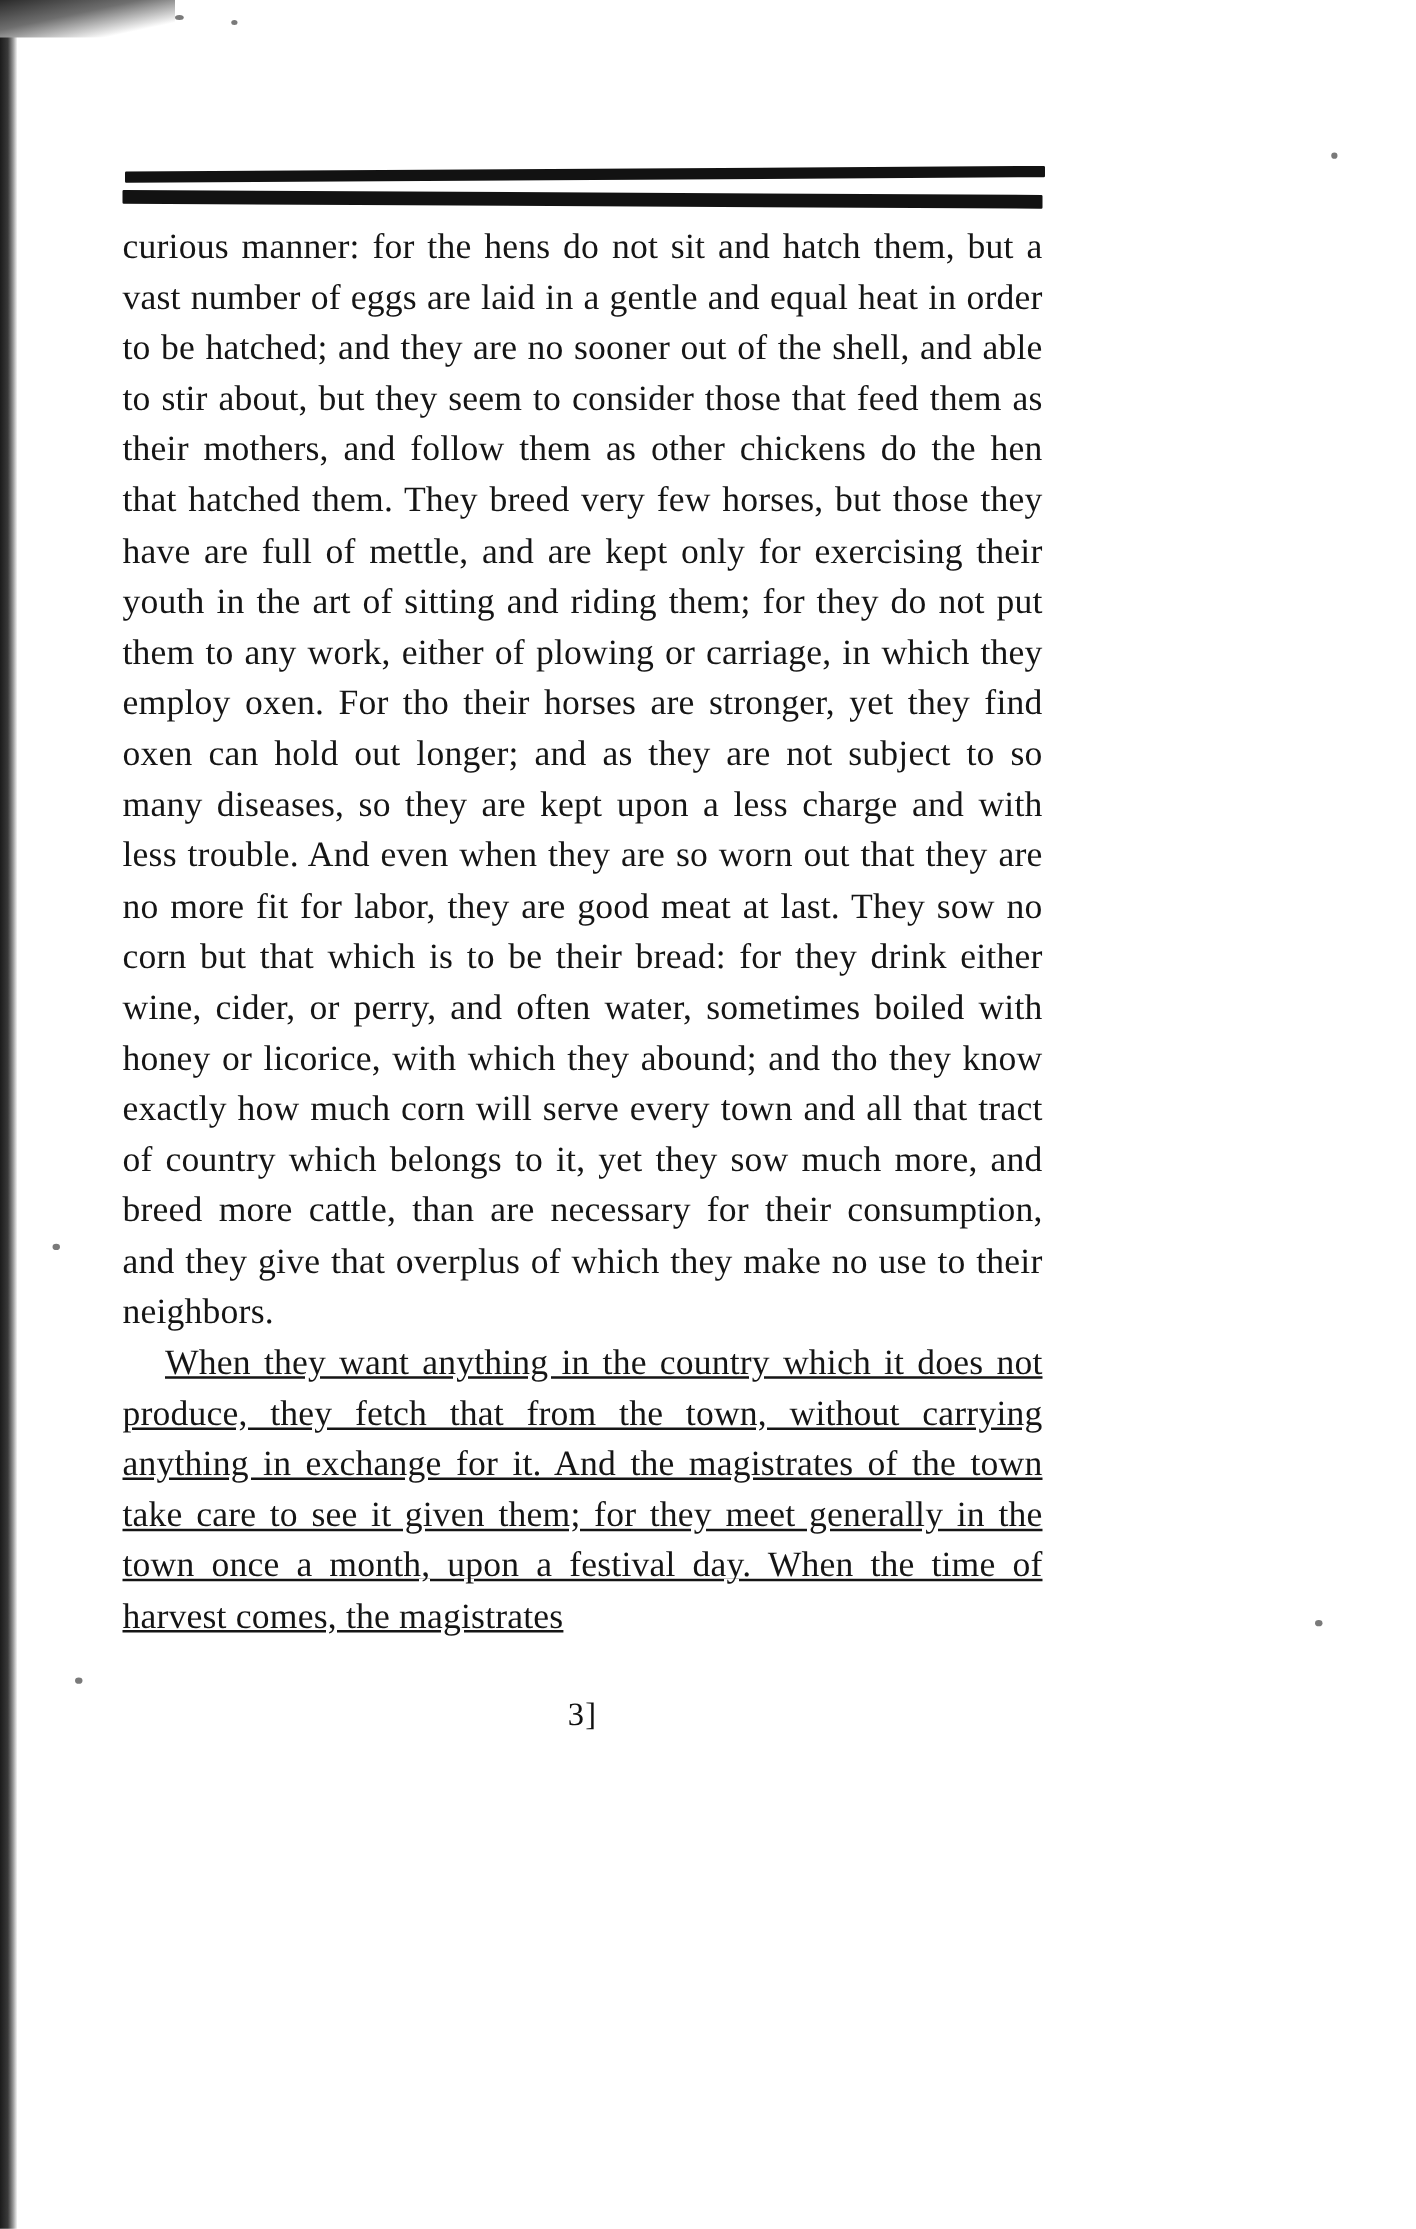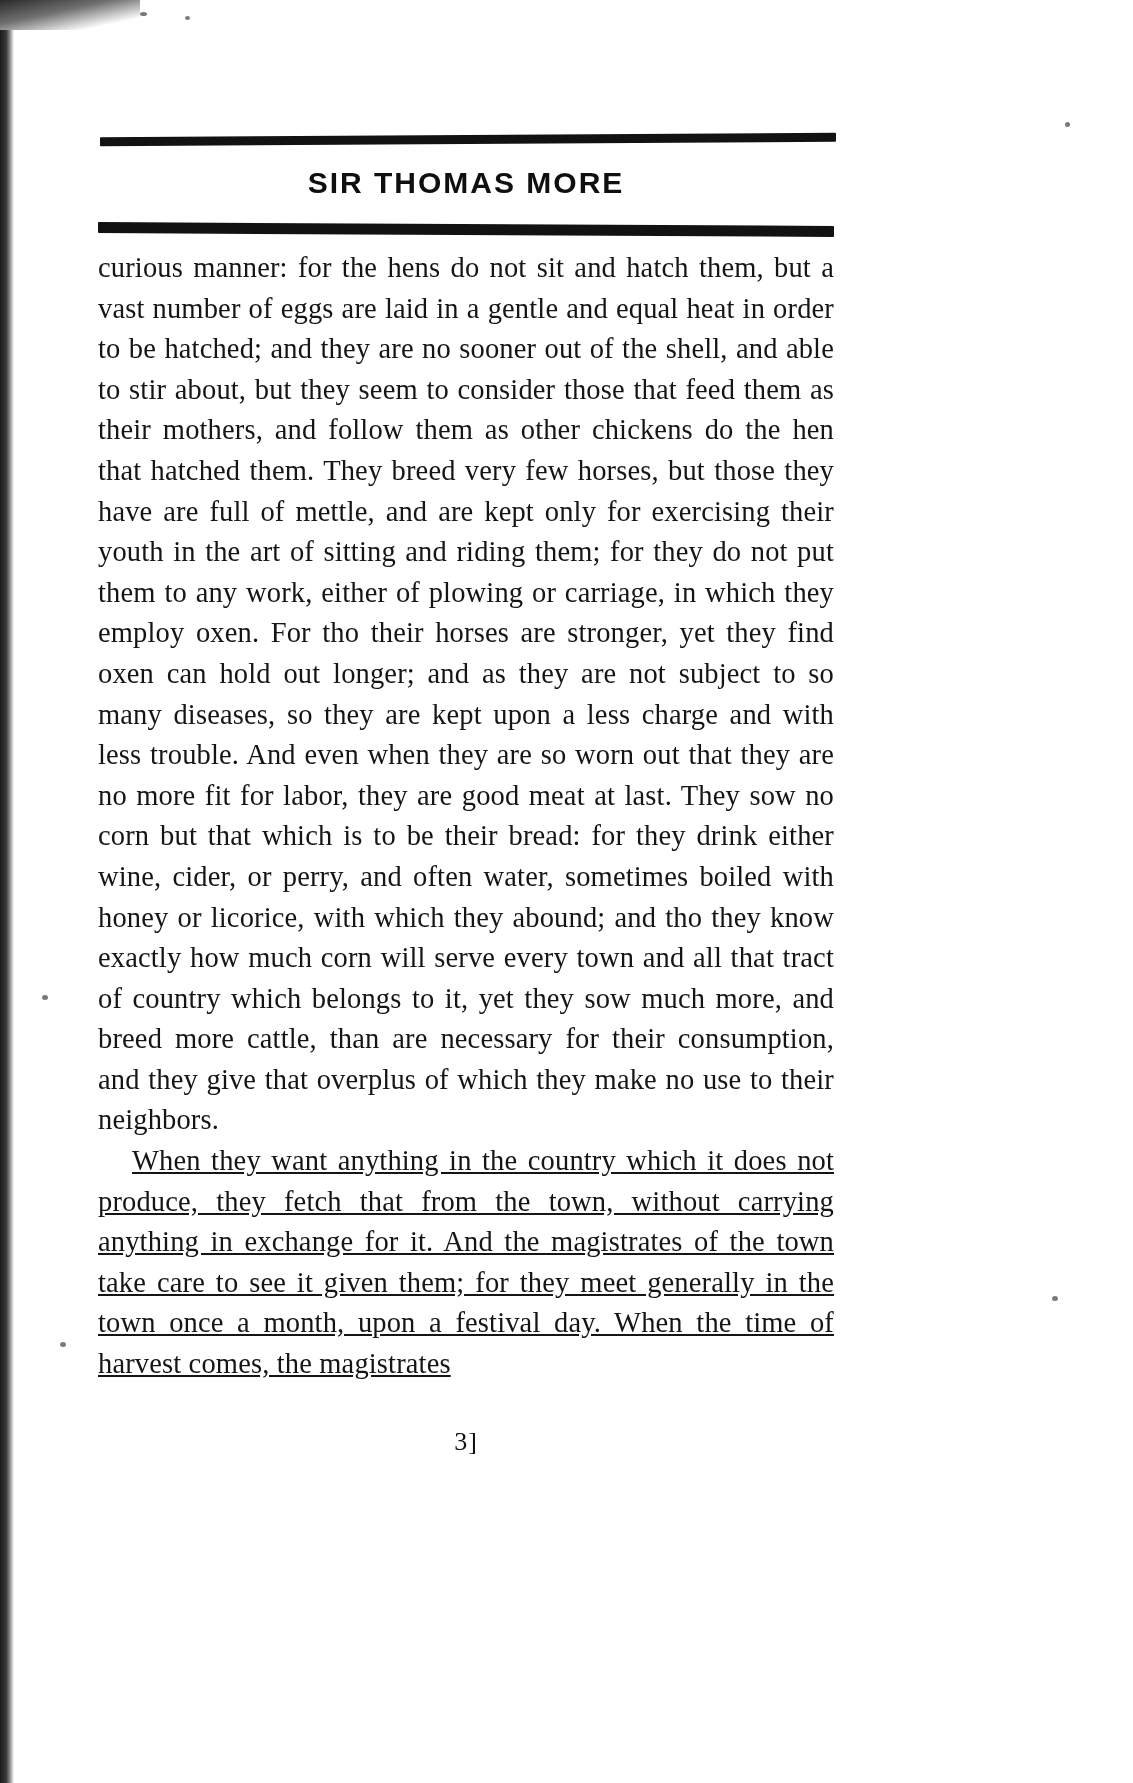--- a/index.html
+++ b/index.html
@@ -118,21 +118,20 @@
 <div class="speck" style="left:185px;top:16px;width:5px;height:4px;"></div>
 <div class="speck" style="left:1065px;top:122px;width:5px;height:5px;"></div>
 <div class="speck" style="left:42px;top:995px;width:6px;height:5px;"></div>
 <div class="speck" style="left:60px;top:1342px;width:6px;height:5px;"></div>
 <div class="speck" style="left:1052px;top:1296px;width:6px;height:5px;"></div>
 
 <div class="page">
 
   <div class="rule rule-top"></div>
 
-  <div class="running-head">SIR THOMAS MORE</div>
 
   <div class="rule rule-bottom"></div>
 
   <div class="body-text">
     <p>curious manner: for the hens do not sit and hatch them, but a vast number of eggs are laid in a gentle and equal heat in order to be hatched; and they are no sooner out of the shell, and able to stir about, but they seem to consider those that feed them as their mothers, and follow them as other chickens do the hen that hatched them. They breed very few horses, but those they have are full of mettle, and are kept only for exercising their youth in the art of sitting and riding them; for they do not put them to any work, either of plowing or carriage, in which they employ oxen.  For tho their horses are stronger, yet they find oxen can hold out longer; and as they are not subject to so many diseases, so they are kept upon a less charge and with less trouble. And even when they are so worn out that they are no more fit for labor, they are good meat at last.  They sow no corn but that which is to be their bread: for they drink either wine, cider, or perry, and often water, sometimes boiled with honey or licorice, with which they abound; and tho they know exactly how much corn will serve every town and all that tract of country which belongs to it, yet they sow much more, and breed more cattle, than are necessary for their consumption, and they give that overplus of which they make no use to their neighbors.</p>
     <p class="indent">When they want anything in the country which it does not produce, they fetch that from the town, without carrying anything in exchange for it.  And the magistrates of the town take care to see it given them; for they meet generally in the town once a month, upon a festival day. When the time of harvest comes, the magistrates</p>
   </div>
 
   <div class="folio">3]</div>
 

